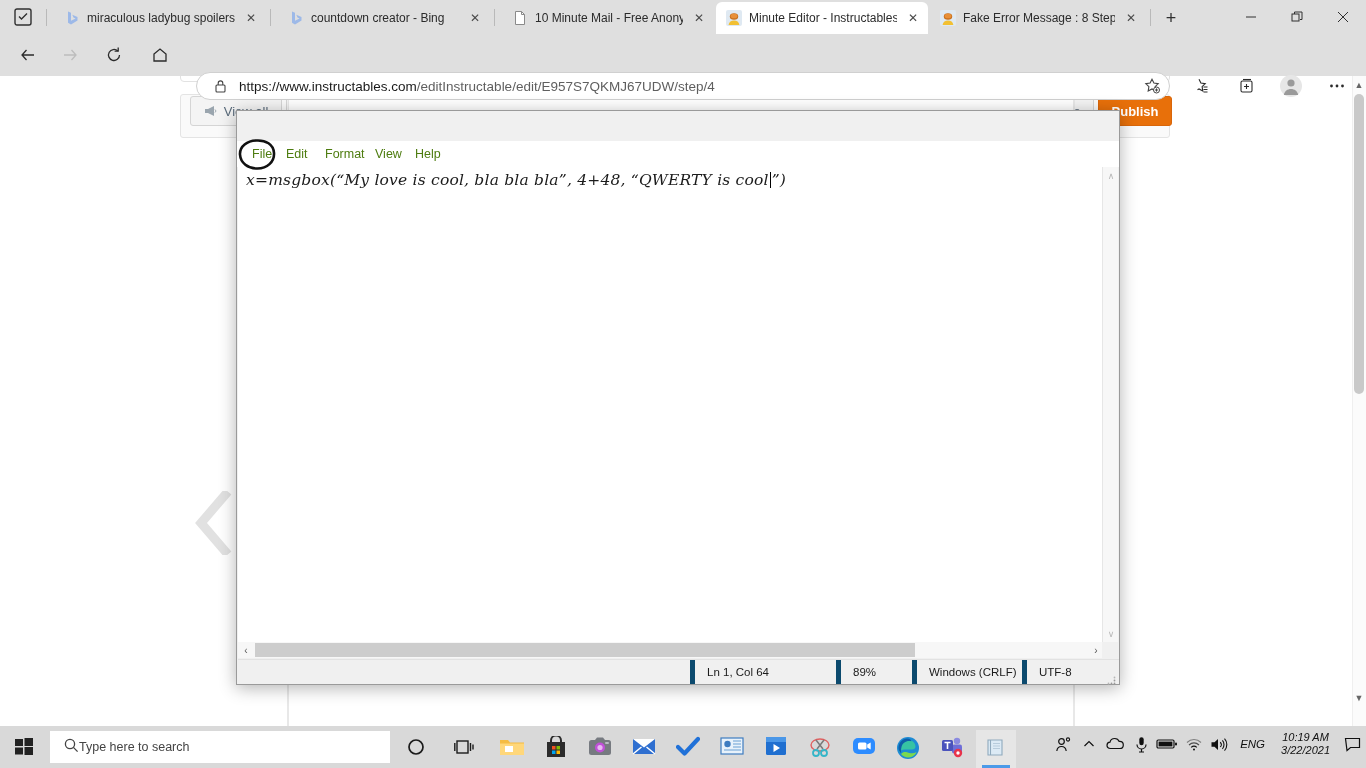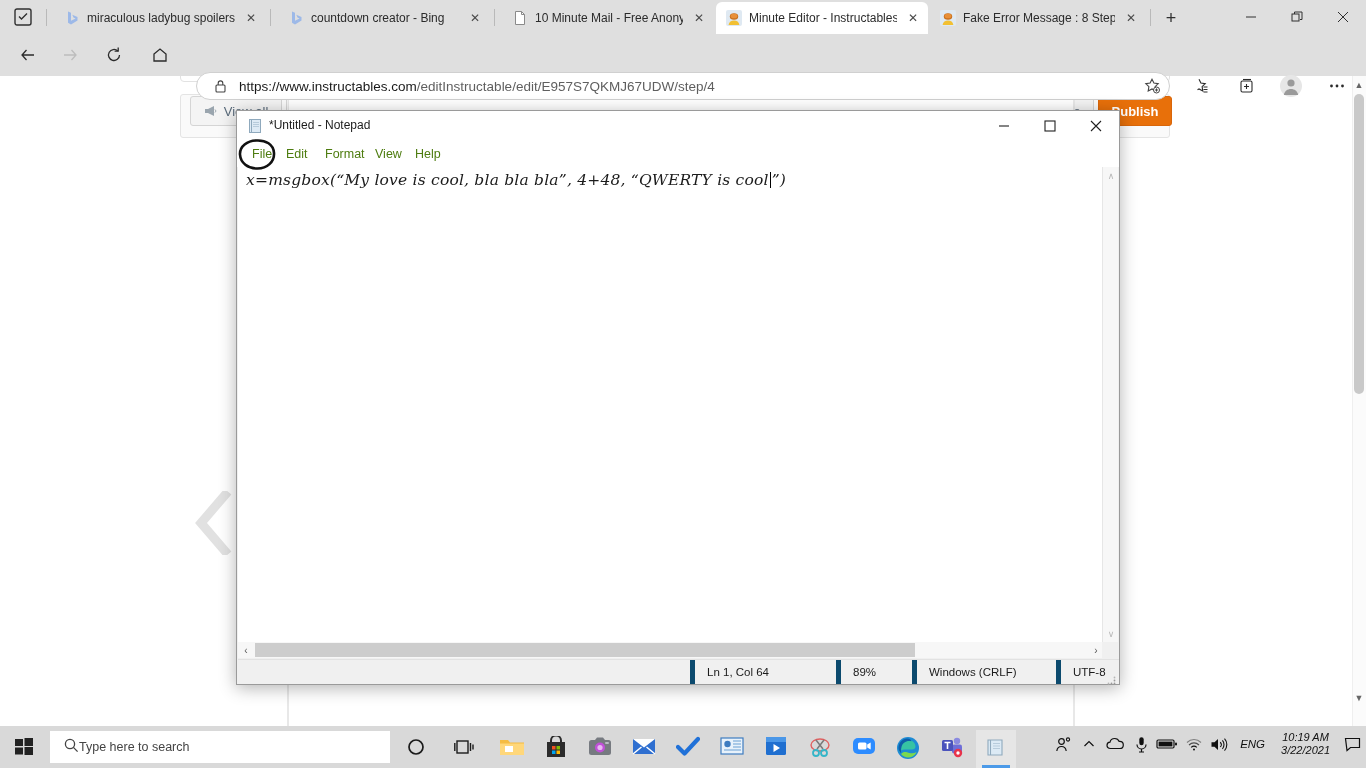--- a/index.html
+++ b/index.html
@@ -376,46 +376,20 @@
             <circle cx="3.5" cy="9" r="1.4" fill="#2b2b2b"></circle>
             <circle cx="9" cy="9" r="1.4" fill="#2b2b2b"></circle>
             <circle cx="14.5" cy="9" r="1.4" fill="#2b2b2b"></circle>
           </svg>
       </div>
     </div>
   </div>
 
   <div class="notepad">
 
-    <div class="np-titlebar">
-      <span class="np-icon">
-        <svg width="16" height="16" viewBox="0 0 16 16">
-            <rect x="2.5" y="1.5" width="11" height="13" fill="#ddeaf5" stroke="#8fa9bd" stroke-width="1"></rect>
-            <path d="M4.5 1.5v13" stroke="#8fa9bd" stroke-width="1"></path>
-            <path d="M6 4.5h6M6 6.5h6M6 8.5h6" stroke="#b7cbdb" stroke-width="1"></path>
-          </svg>
-      </span>
-      <span class="np-title">*Untitled - Notepad</span>
-
-      <div class="np-wc" style="right:92px;">
-        <svg width="12" height="12" viewBox="0 0 12 12">
-            <path d="M1 6h10" stroke="#202020" stroke-width="1.1"></path>
-          </svg>
-      </div>
-      <div class="np-wc" style="right:46px;">
-        <svg width="12" height="12" viewBox="0 0 12 12">
-            <rect x="1" y="1" width="10" height="10" fill="none" stroke="#202020" stroke-width="1.1"></rect>
-          </svg>
-      </div>
-      <div class="np-wc" style="right:0;">
-        <svg width="12" height="12" viewBox="0 0 12 12">
-            <path d="M1 1l10 10M11 1L1 11" stroke="#202020" stroke-width="1.1"></path>
-          </svg>
-      </div>
-    </div>
 
     <div class="np-menubar">
       <span class="np-menu" style="left:10px;">File</span>
       <span class="np-menu" style="left:44px;">Edit</span>
       <span class="np-menu" style="left:83px;">Format</span>
       <span class="np-menu" style="left:133px;">View</span>
       <span class="np-menu" style="left:173px;">Help</span>
     </div>
 
     <div class="np-text">
@@ -431,21 +405,21 @@
       <div class="np-hsb-arrow" style="left:0;">‹</div>
       <div class="np-hsb-thumb"></div>
       <div class="np-hsb-arrow" style="right:0;">›</div>
     </div>
     <div class="np-corner"></div>
 
     <div class="np-status">
       <div class="np-stat-cell" style="left:452px;width:146px;">Ln 1, Col 64</div>
       <div class="np-stat-cell" style="left:598px;width:76px;">89%</div>
       <div class="np-stat-cell" style="left:674px;width:144px;">Windows (CRLF)</div>
-      <div class="np-stat-cell" style="left:818px;width:63px;">UTF-8</div>
+      <div class="np-stat-cell" style="left:784px;width:63px;">UTF-8</div>
       <span class="np-grip">
         <svg width="10" height="10" viewBox="0 0 10 10">
             <circle cx="8.5" cy="8.5" r=".9" fill="#9a9a9a"></circle>
             <circle cx="5.5" cy="8.5" r=".9" fill="#9a9a9a"></circle>
             <circle cx="8.5" cy="5.5" r=".9" fill="#9a9a9a"></circle>
             <circle cx="2.5" cy="8.5" r=".9" fill="#b6b6b6"></circle>
             <circle cx="8.5" cy="2.5" r=".9" fill="#b6b6b6"></circle>
           </svg>
       </span>
     </div>

